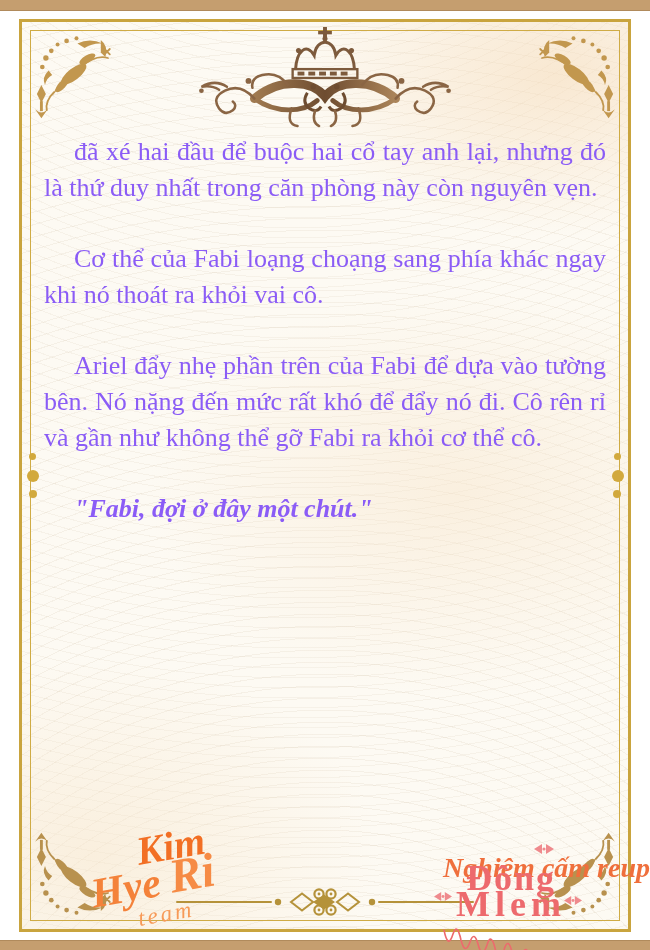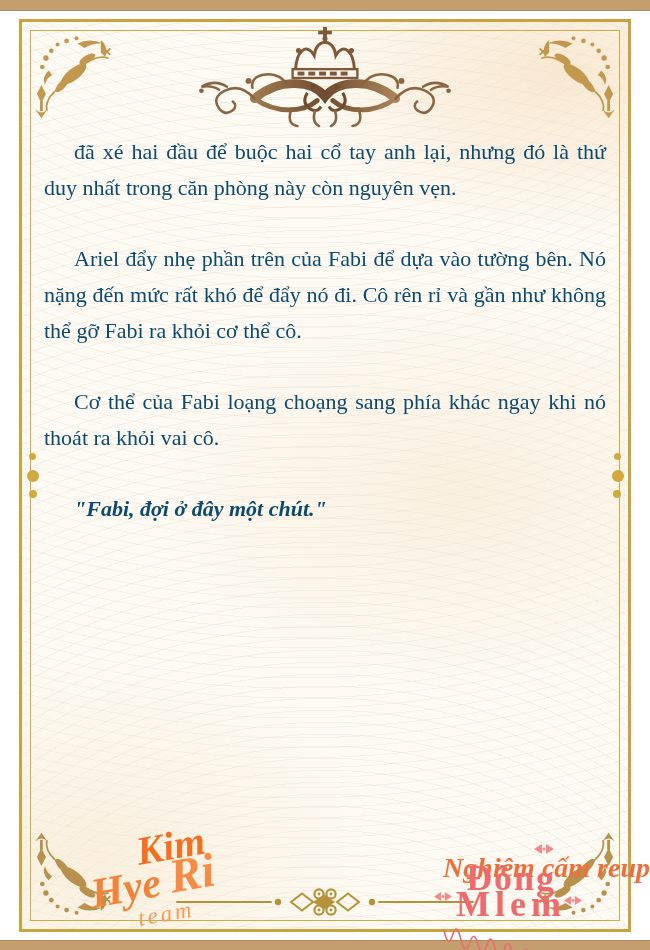--- a/index.html
+++ b/index.html
@@ -46,21 +46,21 @@
   .dot{position:absolute;border-radius:50%;background:#d2a93d;}
   .dot.l{left:29px;} .dot.r{right:29px;}
   .dot.s1{top:453px;width:7px;height:7px;}
   .dot.s2{top:470px;width:12px;height:12px;left:26.5px;}
   .dot.r.s2{left:auto;right:26.5px;}
   .dot.s3{top:490px;width:8px;height:8px;}
 
   
   .text-block{
     position:absolute;left:44px;right:44px;top:134px;
-    color:#0c4a6e;font-size:22px;line-height:36px;text-align:justify;
+    color:#8b5cf6;font-size:26px;line-height:36px;text-align:justify;
   }
   .text-block p{margin:0 0 35px 0;text-indent:30px;}
   .text-block p.quote{
     font-weight:bold;font-style:italic;text-align:left;margin:4px 0 40px 0;
   }
 
   
   .wm-kim{
     position:absolute;left:84px;top:828px;width:160px;height:105px;
     transform:rotate(-10deg);color:#f37931;
@@ -254,22 +254,22 @@
 
   <div class="dot l s1"></div>
   <div class="dot l s2"></div>
   <div class="dot l s3"></div>
   <div class="dot r s1"></div>
   <div class="dot r s2"></div>
   <div class="dot r s3"></div>
 
   <div class="text-block">
     <p>đã xé hai đầu để buộc hai cổ tay anh lại, nhưng đó là thứ duy nhất trong căn phòng này còn nguyên vẹn.</p>
+    <p>Cơ thể của Fabi loạng choạng sang phía khác ngay khi nó thoát ra khỏi vai cô.</p>
     <p>Ariel đẩy nhẹ phần trên của Fabi để dựa vào tường bên. Nó nặng đến mức rất khó để đẩy nó đi. Cô rên rỉ và gần như không thể gỡ Fabi ra khỏi cơ thể cô.</p>
-    <p>Cơ thể của Fabi loạng choạng sang phía khác ngay khi nó thoát ra khỏi vai cô.</p>
     <p class="quote">"Fabi, đợi ở đây một chút."</p>
   </div>
 
   <div class="wm-kim">
     <span class="w1">Kim</span>
     <span class="w2">Hye</span>
     <span class="w3">Ri</span>
     <span class="w4">team</span>
   </div>
 

